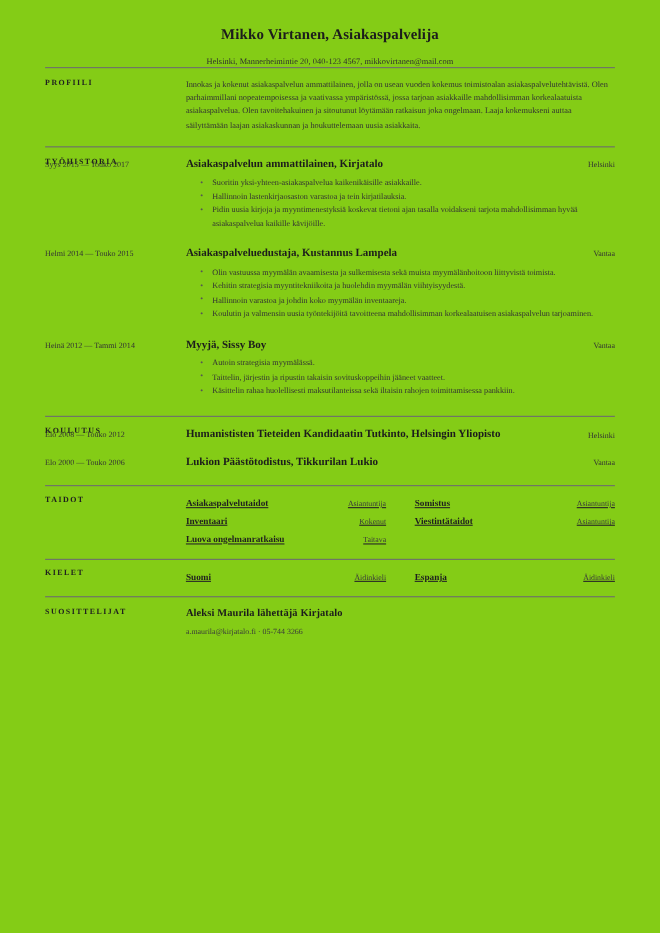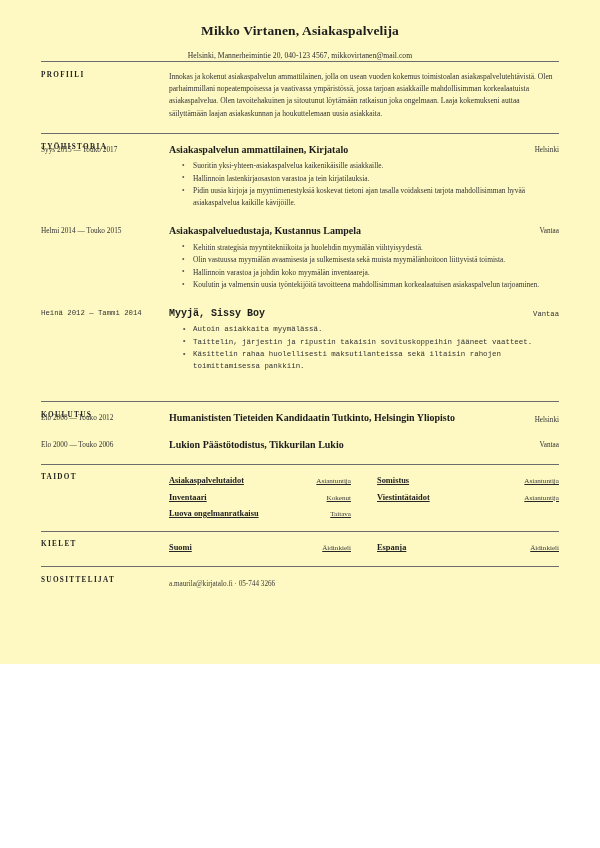--- a/index.html
+++ b/index.html
@@ -9,25 +9,25 @@
   }
   body {
     width: 600px;
     height: 848px;
     font-family: "Liberation Serif", "DejaVu Serif", serif;
     color: #262626;
     -webkit-font-smoothing: antialiased;
   }
   .page {
     width: 600px;
-    height: 664px;
+    height: 848px;
     box-sizing: border-box;
     padding: 0 41px;
     position: relative;
-    background: #fef9c3;
+    background: #84cc16;
   }
 
   
   .header {
     padding-top: 23px;
     text-align: center;
   }
   .cv-name {
     font-size: 13.5px;
     font-weight: bold;
@@ -138,21 +138,21 @@
     content: "\2022";
     position: absolute;
     left: -11px;
     top: -0.5px;
     color: #555555;
     font-size: 7.4px;
   }
 
   .workhist-wrap { padding-top: 9px; padding-bottom: 12px; }
   .job-block { margin-bottom: 15px; }
-  .job-block:last-child { margin-bottom: 16px; font-family: Liberation Mono, monospace; }
+  .job-block:last-child { margin-bottom: 4px; }
 
   .edu-wrap { padding-top: 9px; padding-bottom: 13px; }
   .edu-block { margin-bottom: 13px; }
   .edu-block:last-child { margin-bottom: 0; }
 
   
   .kv-wrap { padding-top: 8px; padding-bottom: 9px; }
   .kv-grid {
     display: grid;
     grid-template-columns: 1fr 1fr;
@@ -239,37 +239,37 @@
       </div>
 
       <div class="entry job-block">
         <div class="entry-date-col">Helmi 2014 — Touko 2015</div>
         <div class="entry-main">
           <div class="entry-headrow">
             <div class="entry-title">Asiakaspalveluedustaja, Kustannus Lampela</div>
             <div class="entry-loc">Vantaa</div>
           </div>
           <ul class="bullets">
+            <li>Olin vastuussa myymälän avaamisesta ja sulkemisesta sekä muista myymälänhoitoon liittyvistä toimista.</li>
             <li>Kehitin strategisia myyntitekniikoita ja huolehdin myymälän viihtyisyydestä.</li>
-            <li>Olin vastuussa myymälän avaamisesta ja sulkemisesta sekä muista myymälänhoitoon liittyvistä toimista.</li>
             <li>Hallinnoin varastoa ja johdin koko myymälän inventaareja.</li>
             <li>Koulutin ja valmensin uusia työntekijöitä tavoitteena mahdollisimman korkealaatuisen asiakaspalvelun tarjoaminen.</li>
           </ul>
         </div>
       </div>
 
       <div class="entry job-block">
         <div class="entry-date-col">Heinä 2012 — Tammi 2014</div>
         <div class="entry-main">
           <div class="entry-headrow">
             <div class="entry-title">Myyjä, Sissy Boy</div>
             <div class="entry-loc">Vantaa</div>
           </div>
           <ul class="bullets">
-            <li>Autoin asiakkaita myymälässä.</li>
+            <li>Autoin strategisia myymälässä.</li>
             <li>Taittelin, järjestin ja ripustin takaisin sovituskoppeihin jääneet  vaatteet.</li>
             <li>Käsittelin rahaa huolellisesti maksutilanteissa sekä iltaisin rahojen toimittamisessa pankkiin.</li>
           </ul>
         </div>
       </div>
 
     </div>
   </div>
 
   <div class="rule"></div>
@@ -355,17 +355,18 @@
       </div>
     </div>
   </div>
 
   <div class="rule"></div>
   <div class="section ref-wrap">
     <div class="sec-label-col">
       <div class="sec-label">SUOSITTELIJAT</div>
     </div>
     <div class="sec-body">
+      <div class="ref-name">Aleksi Maurila  lähettäjä  Kirjatalo</div>
       <div class="ref-contact">a.maurila@kirjatalo.fi  ·  05-744 3266</div>
     </div>
   </div>
 
 </div>
 
 </body></html>

